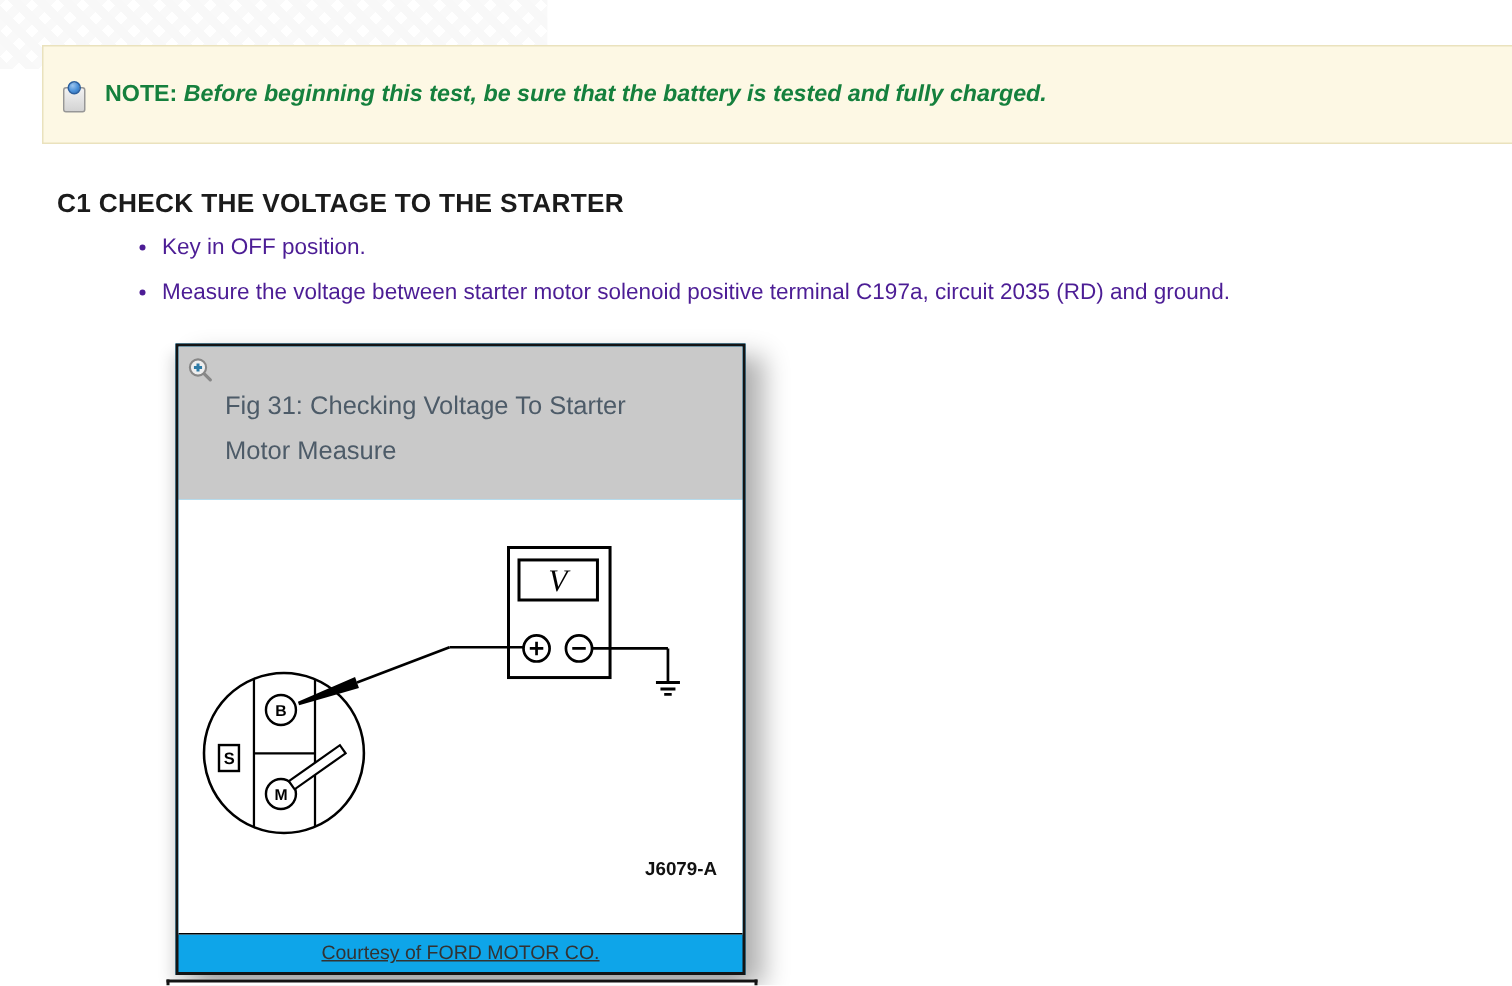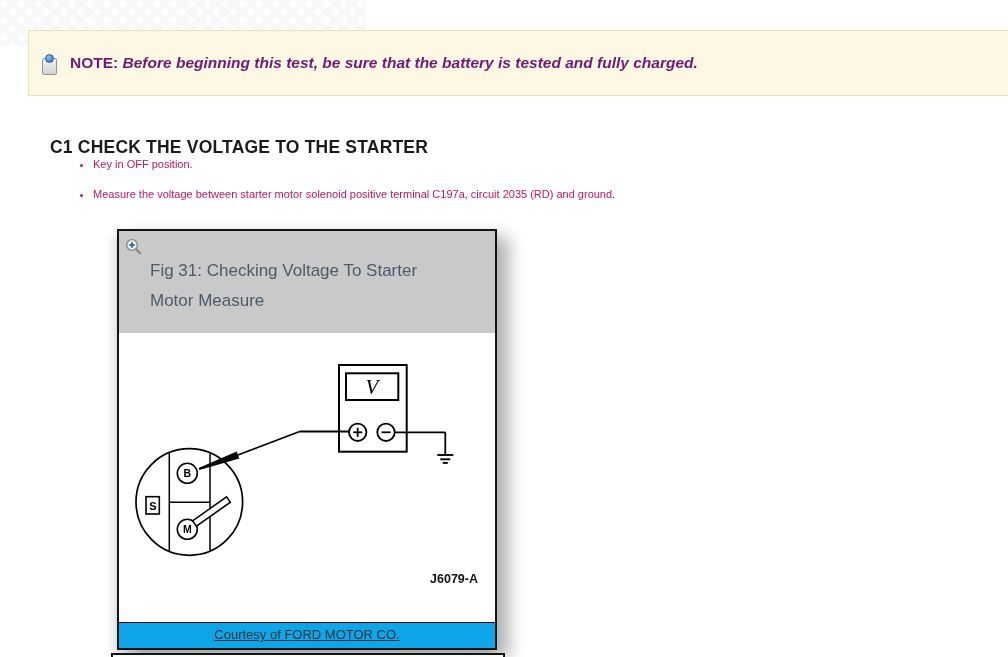--- a/index.html
+++ b/index.html
@@ -15,28 +15,28 @@
 
   
   .note-box{position:absolute;left:28px;top:30px;width:990px;height:66px;
     box-sizing:border-box;background:#fdf8e4;border:1px solid #eae2bd;
     display:flex;align-items:center;padding-left:12px;}
   .note-icon{position:relative;width:16px;height:20px;margin-right:13px;margin-top:2px;flex:0 0 auto;}
   .note-icon .paper{position:absolute;left:1px;top:4px;width:13px;height:15px;
     background:linear-gradient(180deg,#f2f2f2,#d3d3d3);border:1px solid #979797;border-radius:2px;}
   .note-icon .pin{position:absolute;left:4px;top:0;width:7px;height:7px;border-radius:50%;
     background:radial-gradient(circle at 35% 30%,#9cc4ec,#4a90d9 55%,#2b66a8);border:1px solid #2b5f9e;}
-  .note-text{font-size:15.5px;font-weight:bold;color:#701a75;line-height:20px;}
+  .note-text{font-size:15.5px;font-weight:bold;color:#15803d;line-height:20px;}
   .note-text .it{font-style:italic;}
 
   
-  .heading{position:absolute;left:38px;top:125px;margin:12px;font-size:17.5px;font-weight:700;
+  .heading{position:absolute;left:38px;top:125px;margin:0;font-size:17.5px;font-weight:700;
     color:#1b1b1b;letter-spacing:.2px;white-space:nowrap;}
-  .bullets{position:absolute;left:73px;top:156px;margin:0;padding:0 0 0 20px;
-    font-size:11px;color:#be185d;}
+  .bullets{position:absolute;left:88px;top:156px;margin:0;padding:0 0 0 20px;
+    font-size:15px;color:#4c1d95;}
   .bullets li{margin:0 0 13px 0;line-height:17px;white-space:nowrap;}
 
   
   .figure-card{position:absolute;left:117px;top:229px;width:380px;height:421px;
     box-sizing:border-box;background:#0ea5e9;border:2px solid #141414;
     box-shadow:12px 8px 16px rgba(0,0,0,.30), -4px 6px 9px rgba(0,0,0,.12);}
   .figure-header{position:relative;height:102px;background:#c9c9c9;}
   .zoom-btn{position:absolute;left:6px;top:7px;width:17px;height:17px;cursor:pointer;}
   .figure-title{position:absolute;left:31px;top:25px;width:292px;
     font-size:17px;line-height:30px;color:#4d5b68;}

